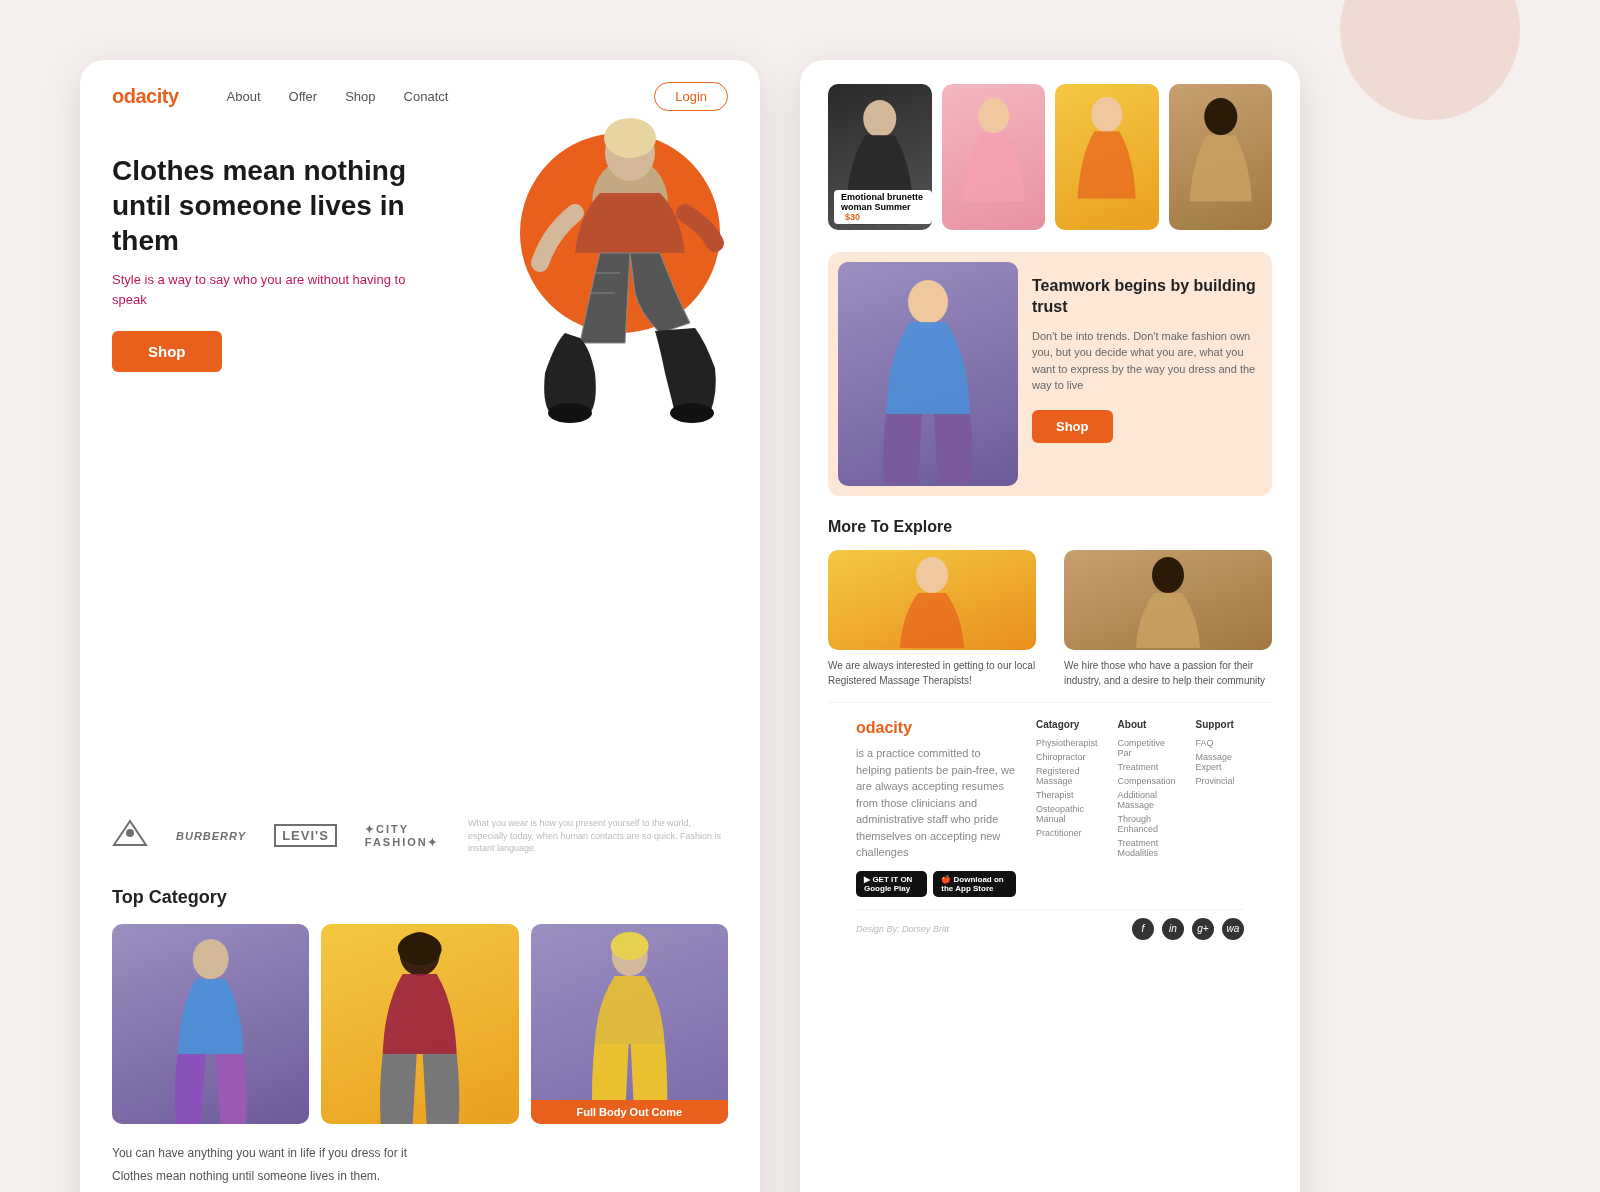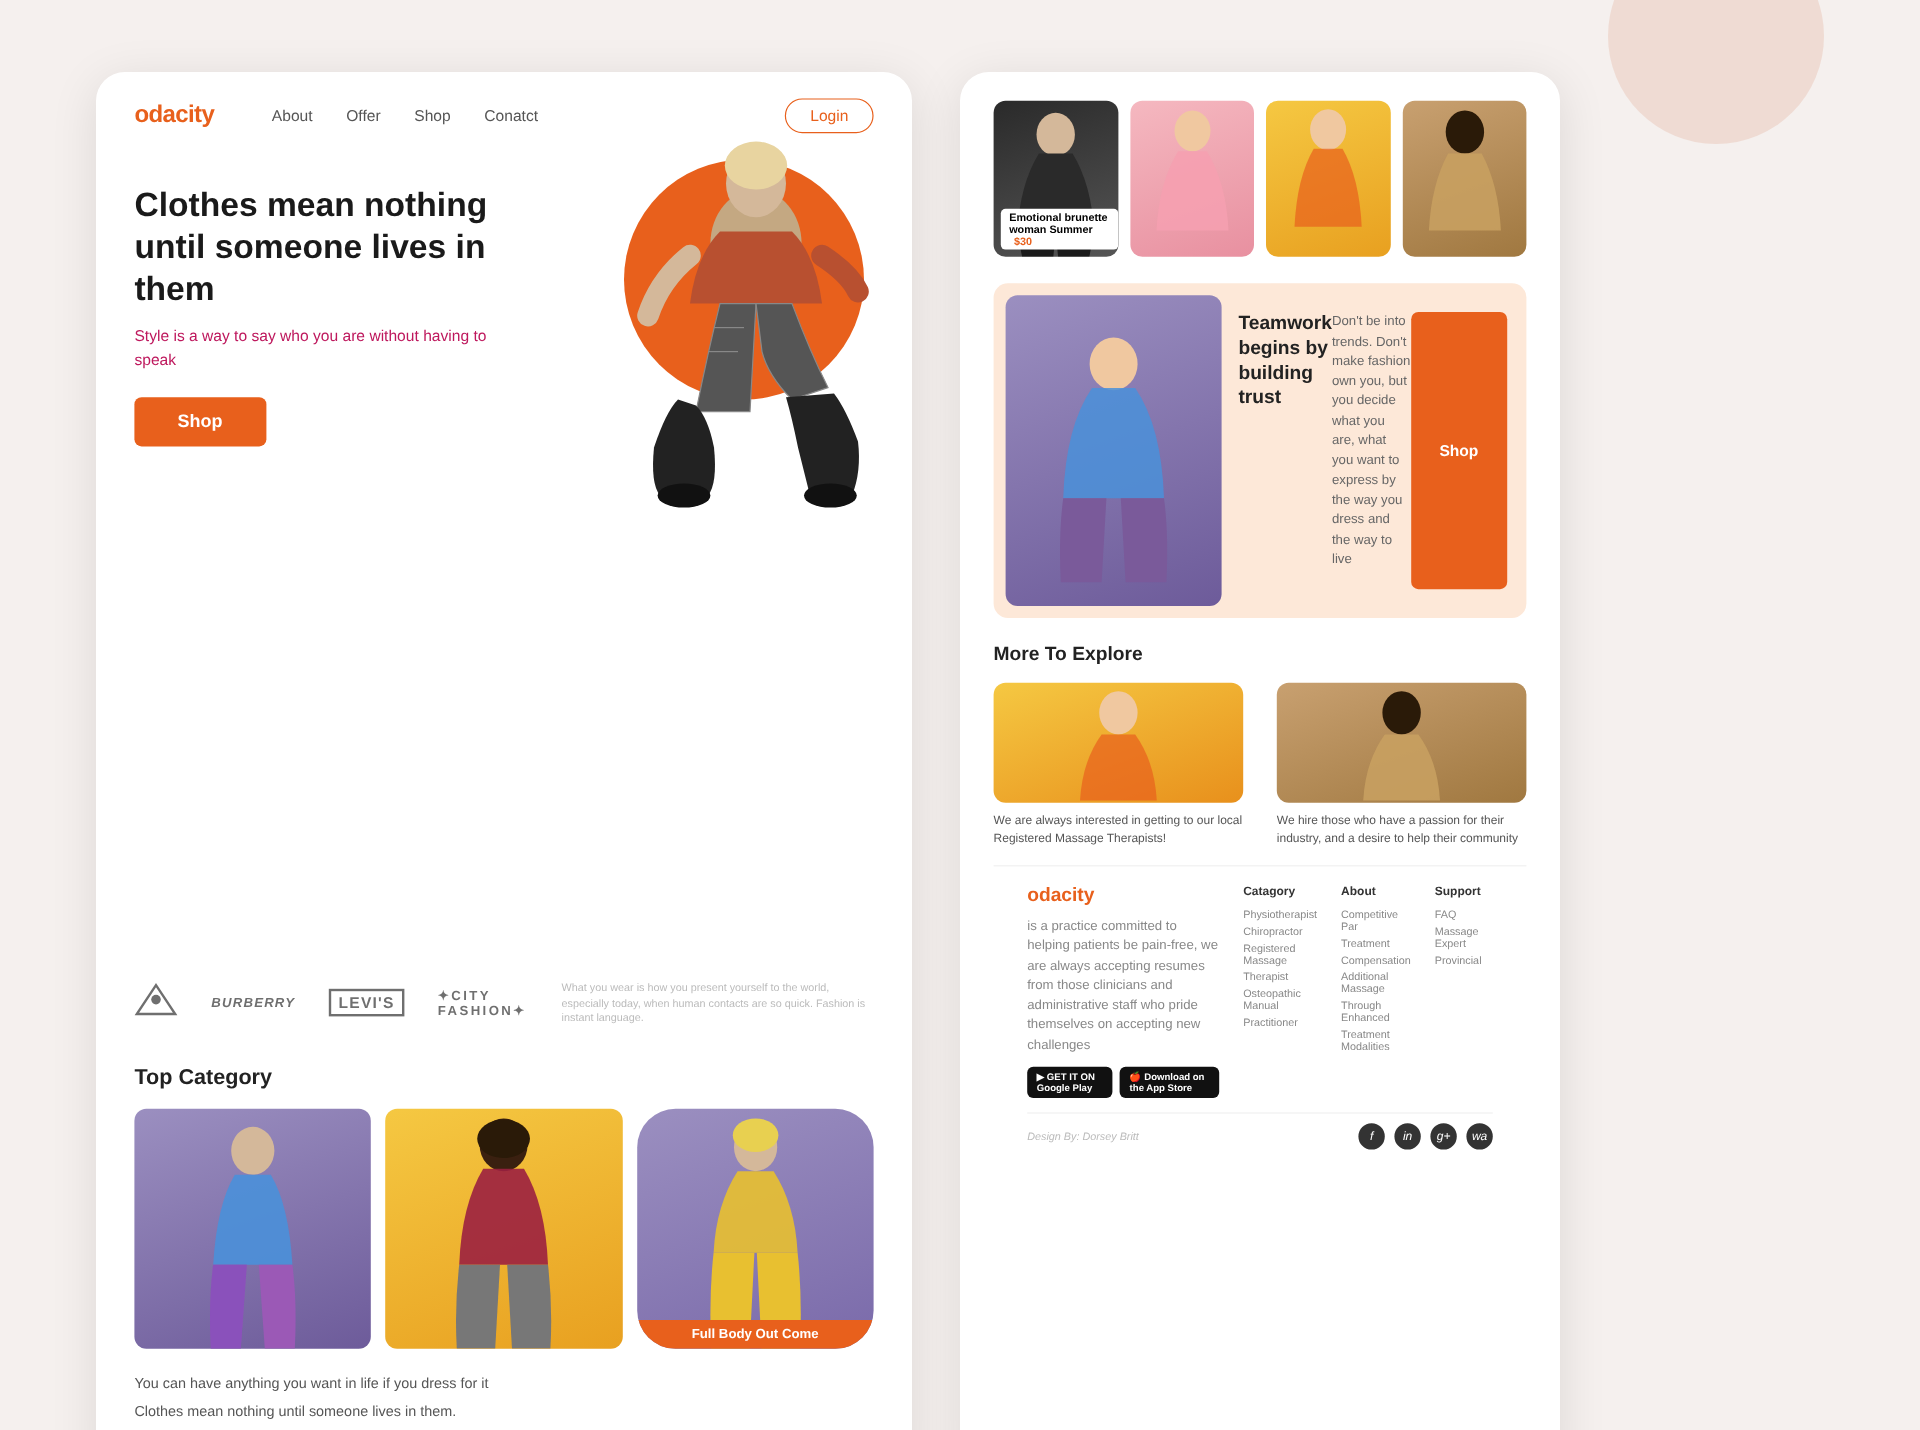--- a/index.html
+++ b/index.html
@@ -182,21 +182,21 @@
     }
     .category-card {
       flex: 1;
       height: 200px;
       border-radius: 10px;
       overflow: hidden;
       position: relative;
     }
     .cat-img-1 { background: linear-gradient(160deg, #9b8fc0 0%, #6d5b9a 100%); }
     .cat-img-2 { background: linear-gradient(160deg, #f5c842 0%, #e8a020 100%); }
-    .cat-img-3 { background: linear-gradient(160deg, #9b8fc0 0%, #7a6aaa 100%); border-radius: 32px; }
+    .cat-img-3 { background: linear-gradient(160deg, #9b8fc0 0%, #7a6aaa 100%); }
     .category-label {
       position: absolute;
       bottom: 0;
       left: 0;
       right: 0;
       background: #e8601c;
       color: #fff;
       font-size: 11px;
       font-weight: 700;
       text-align: center;
@@ -237,21 +237,21 @@
     }
 
     
     .bright-grid {
       display: flex;
       gap: 10px;
       margin-bottom: 22px;
     }
     .bright-card {
       flex: 1;
-      height: 130px;
+      height: 146px;
       border-radius: 10px;
       overflow: hidden;
       position: relative;
     }
     .b1 { background: linear-gradient(160deg, #2a2a2a 0%, #555 100%); }
     .b2 { background: linear-gradient(160deg, #f5b8c0 0%, #e890a0 100%); }
     .b3 { background: linear-gradient(160deg, #f5c842 0%, #e8a020 100%); }
     .b4 { background: linear-gradient(160deg, #c8a070 0%, #a07840 100%); }
     .bright-card-label {
       position: absolute;
@@ -277,22 +277,22 @@
     .teamwork-img {
       width: 180px;
       flex-shrink: 0;
       background: linear-gradient(160deg, #9b8fc0 0%, #6d5b9a 100%);
       border-radius: 10px;
       margin: 10px 0 10px 10px;
     }
     .teamwork-text {
       padding: 24px 16px 24px 0;
       display: flex;
-      flex-direction: row;
-      justify-content: flex-end;
+      flex-direction: column;
+      justify-content: flex-start;
     }
     .teamwork-title {
       font-size: 16px;
       font-weight: 700;
       color: #222;
       margin-bottom: 10px;
       line-height: 1.3;
     }
     .teamwork-desc {
       font-size: 11px;

